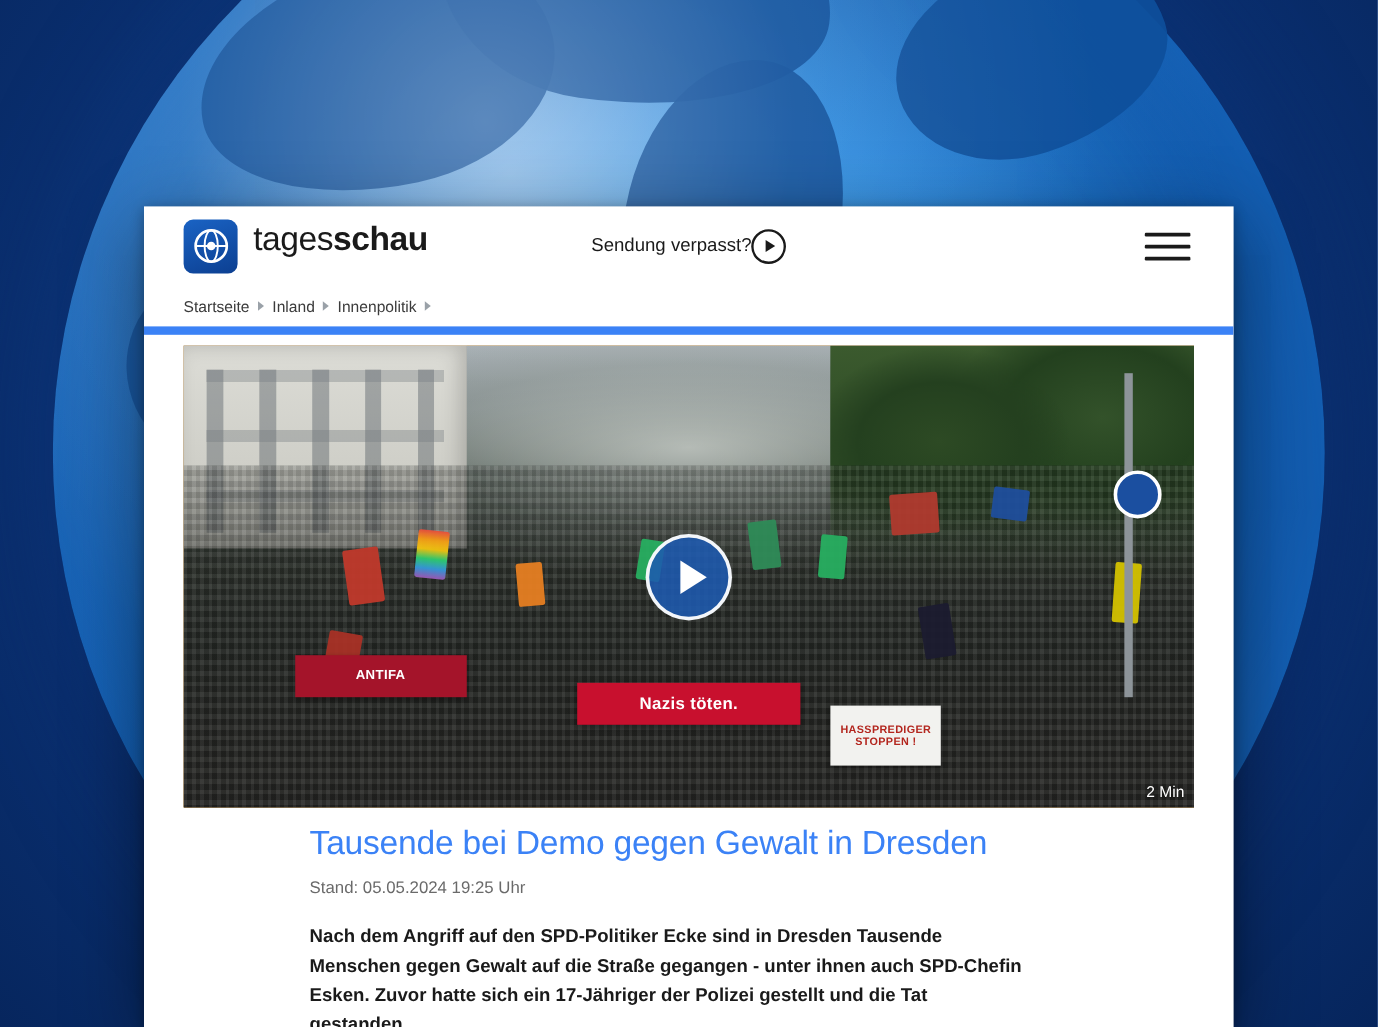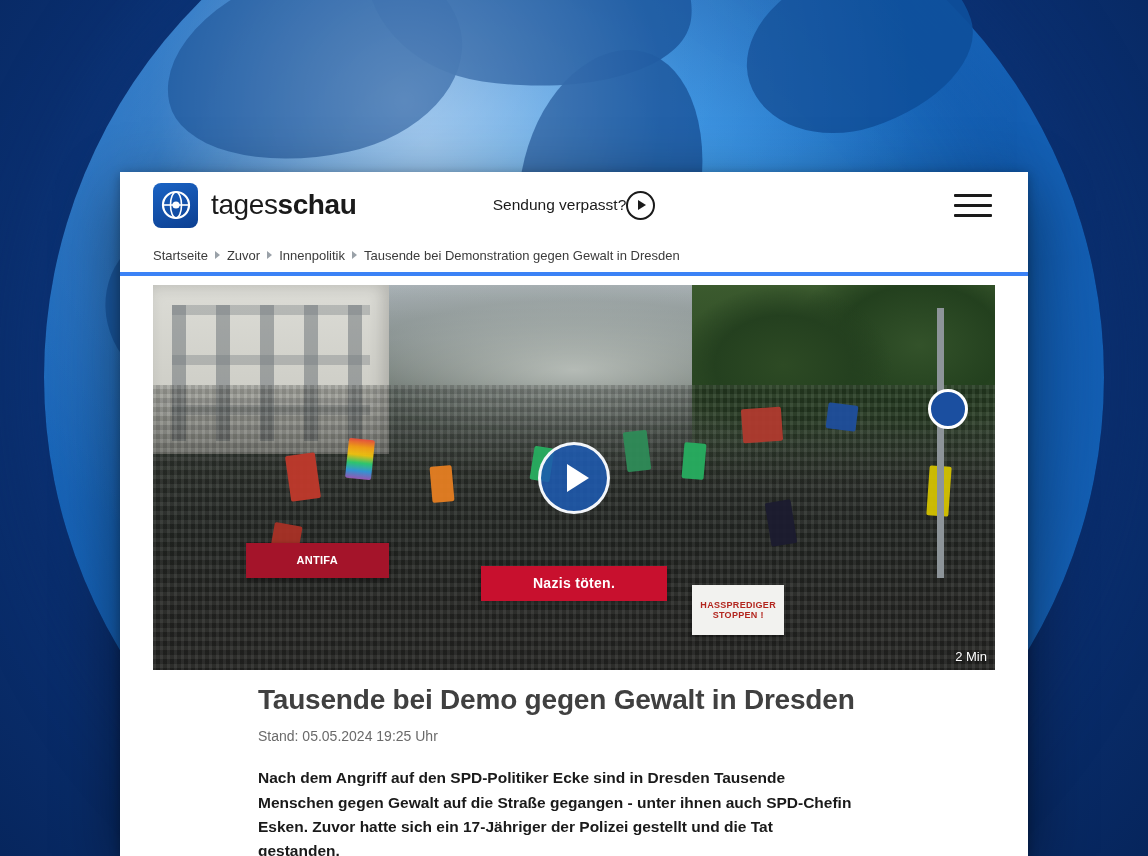--- a/index.html
+++ b/index.html
@@ -73,21 +73,21 @@
   
   .site-header {
     position: relative;
     height: 66px;
     display: flex;
     align-items: center;
     padding: 0 36px 0 33px;
   }
   .brand {
     display: flex;
-    align-items: center;
+    align-items: flex-start;
     gap: 13px;
   }
   .brand-logo {
     width: 45px;
     height: 45px;
     border-radius: 8px;
     background: linear-gradient(160deg, #1a63c4 0%, #0c3f91 100%);
     display: flex;
     align-items: center;
     justify-content: center;
@@ -144,21 +144,21 @@
 
   
   .breadcrumb {
     padding: 0 33px;
     height: 34px;
     display: flex;
     align-items: center;
     gap: 7px;
     font-size: 13px;
     color: #3b3b3b;
-    border-bottom: 4px solid #3b82f6;
+    border-bottom: 7px solid #3b82f6;
   }
   .crumb { white-space: nowrap; }
   .crumb.link { color: #3b3b3b; }
   .crumb-sep {
     width: 0; height: 0;
     border-left: 5px solid #9aa1a8;
     border-top: 4px solid transparent;
     border-bottom: 4px solid transparent;
   }
 
@@ -315,22 +315,22 @@
   .article {
     padding: 14px 33px 0 138px;
   }
   .kicker {
     font-size: 14px;
     color: #3b3b3b;
     margin: 0 0 6px 0;
   }
   .headline {
     font-size: 28px;
-    font-weight: 700;
-    color: #404040;
+    font-weight: 400;
+    color: #3b82f6;
     letter-spacing: -0.2px;
     margin: 0 0 12px 0;
     line-height: 1.16;
   }
   .stand {
     font-size: 14px;
     color: #6a6a6a;
     margin: 0 0 22px 0;
   }
   .lead {
@@ -385,25 +385,24 @@
     <div class="burger">
       <span></span>
       <span></span>
       <span></span>
     </div>
   </div>
 
   <div class="breadcrumb">
     <span class="crumb link">Startseite</span>
     <span class="crumb-sep"></span>
-    <span class="crumb link">Zuvor</span>
+    <span class="crumb link">Inland</span>
     <span class="crumb-sep"></span>
     <span class="crumb link">Innenpolitik</span>
     <span class="crumb-sep"></span>
-    <span class="crumb">Tausende bei Demonstration gegen Gewalt in Dresden</span>
   </div>
 
   <div class="media-wrap">
     <div class="media">
       <div class="photo">
         <div class="photo-building"></div>
         <div class="photo-trees"></div>
         <div class="photo-crowd"></div>
         <div class="flag f1"></div>
         <div class="flag f2"></div>

